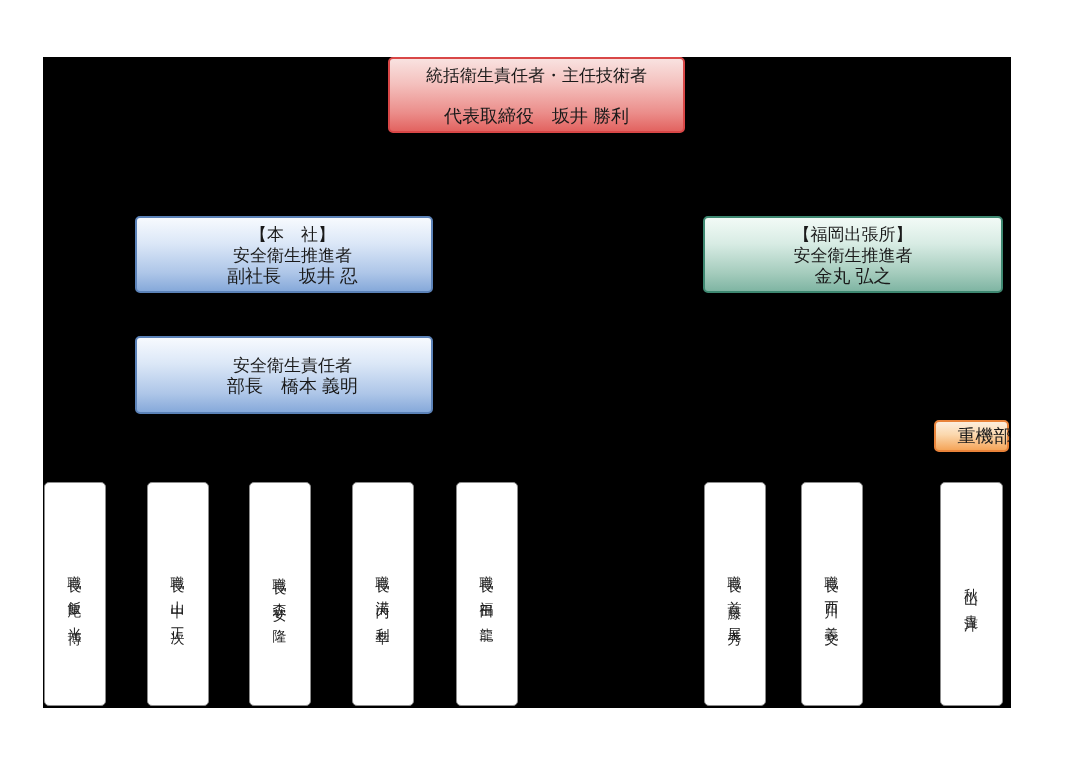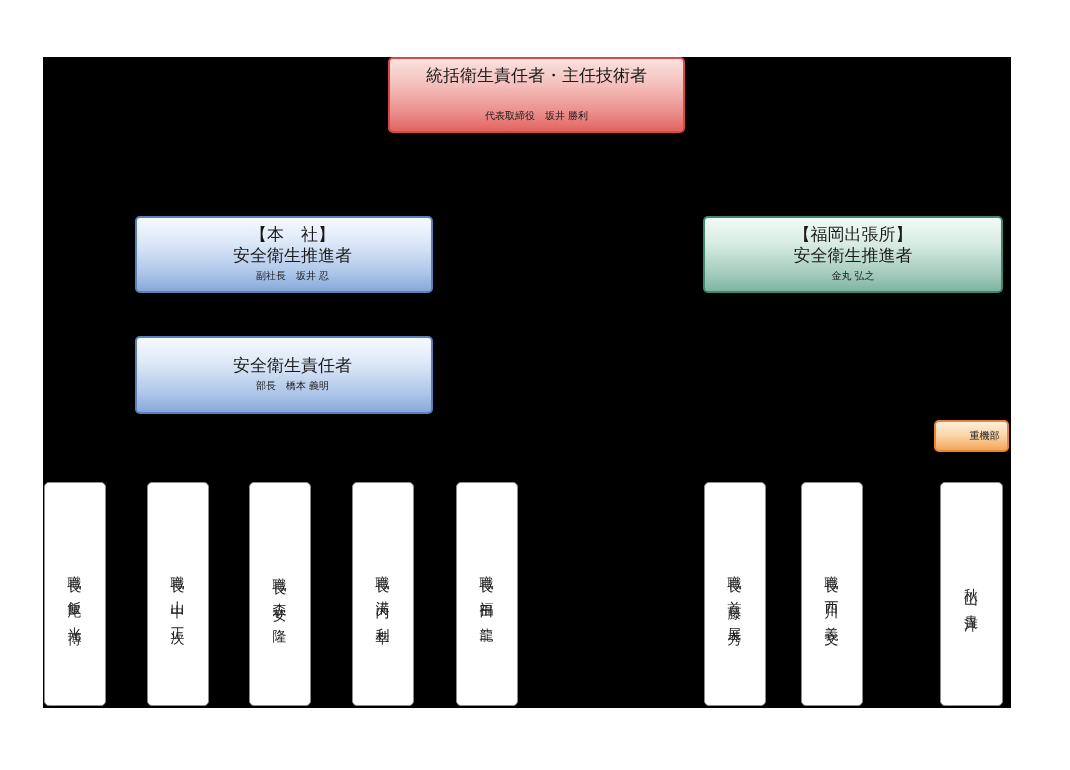--- a/index.html
+++ b/index.html
@@ -26,21 +26,21 @@
     position: absolute;
     border-radius: 5px;
     border: 2px solid;
     display: flex;
     flex-direction: column;
     align-items: center;
     justify-content: center;
     text-align: center;
   }
   .ln-lg { font-size: 17px; line-height: 21px; white-space: pre; }
-  .ln-sm { font-size: 10px; line-height: 20px; white-space: pre; }
+  .ln-sm { font-size: 18px; line-height: 20px; white-space: pre; }
 
   .box-red {
     border-color: #d94747;
     background: linear-gradient(180deg, #f9e2e0 0%, #f4c0bd 35%, #eb8d8a 75%, #e26360 100%);
   }
   .box-blue {
     border-color: #5b82b8;
     background: linear-gradient(180deg, #f7fafe 0%, #dbe7f7 35%, #aec6e8 75%, #86a9da 100%);
     padding-left: 17px;
   }

